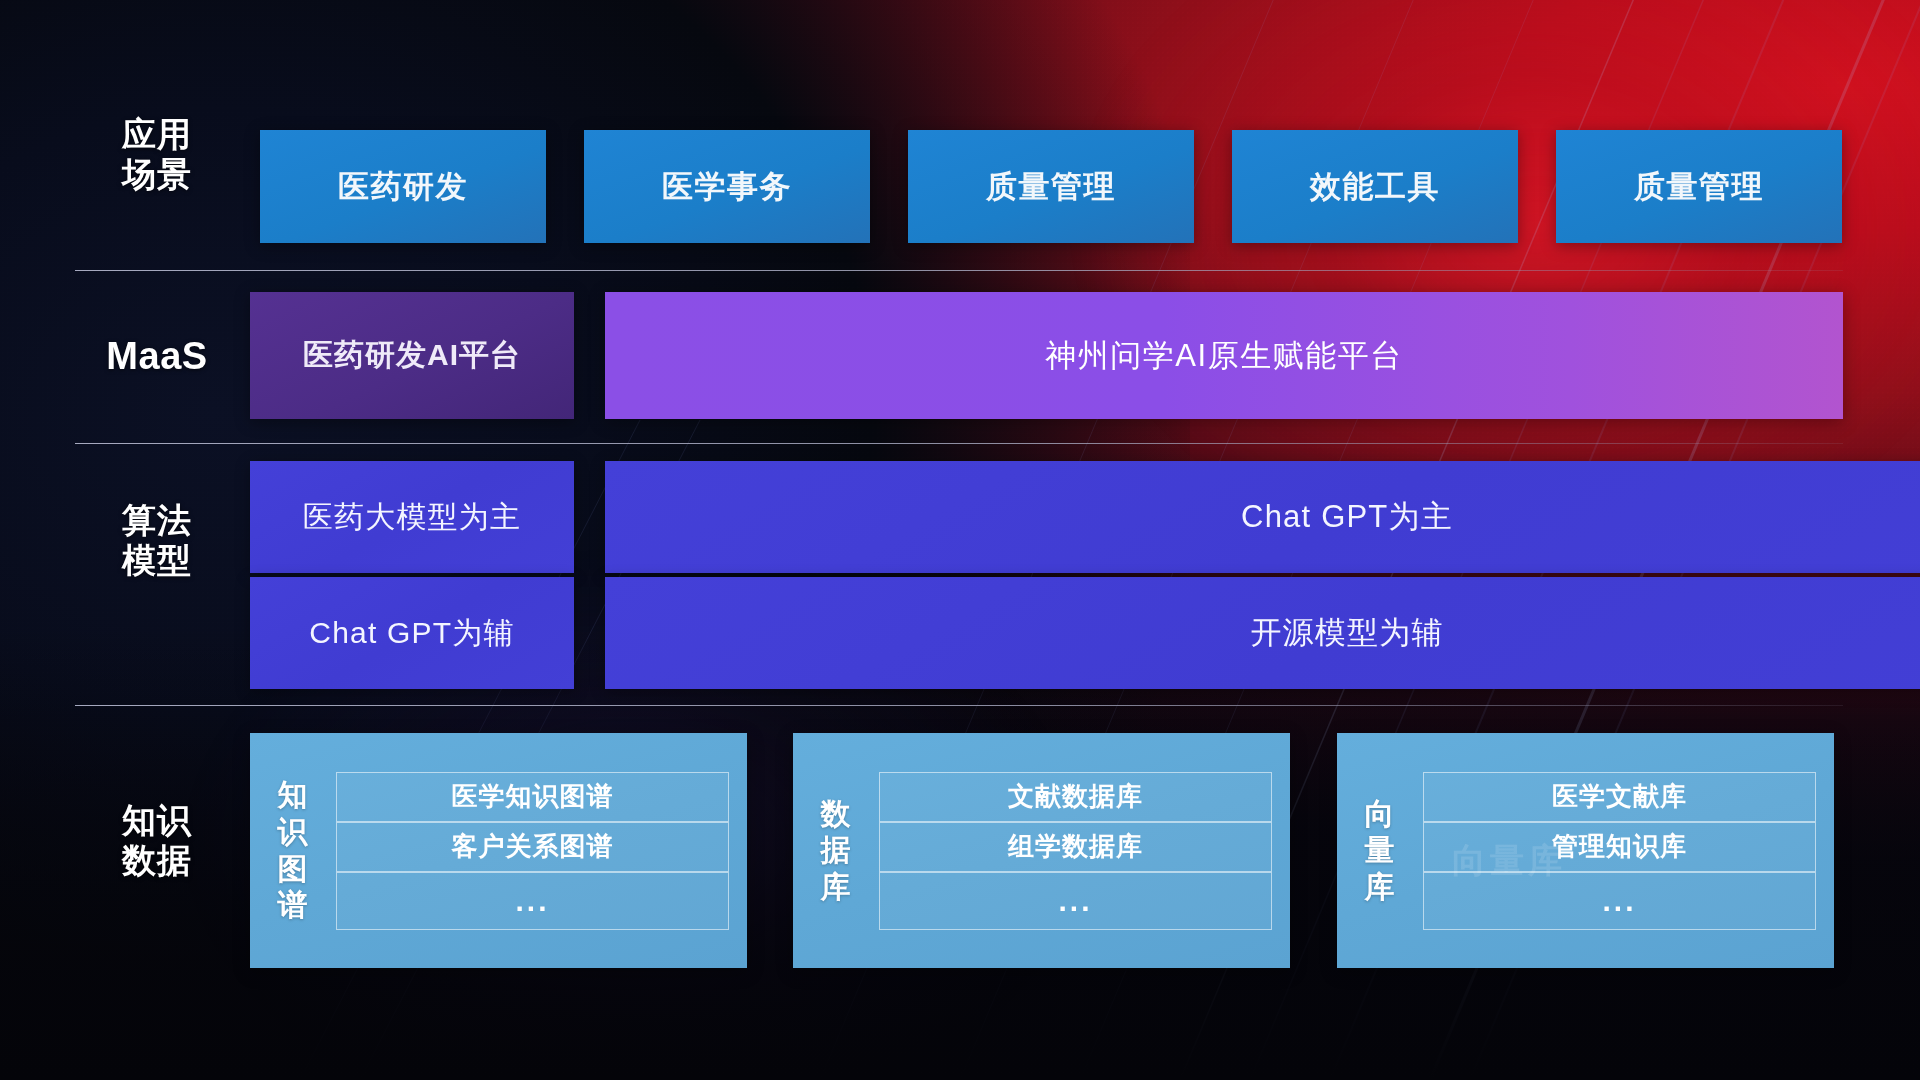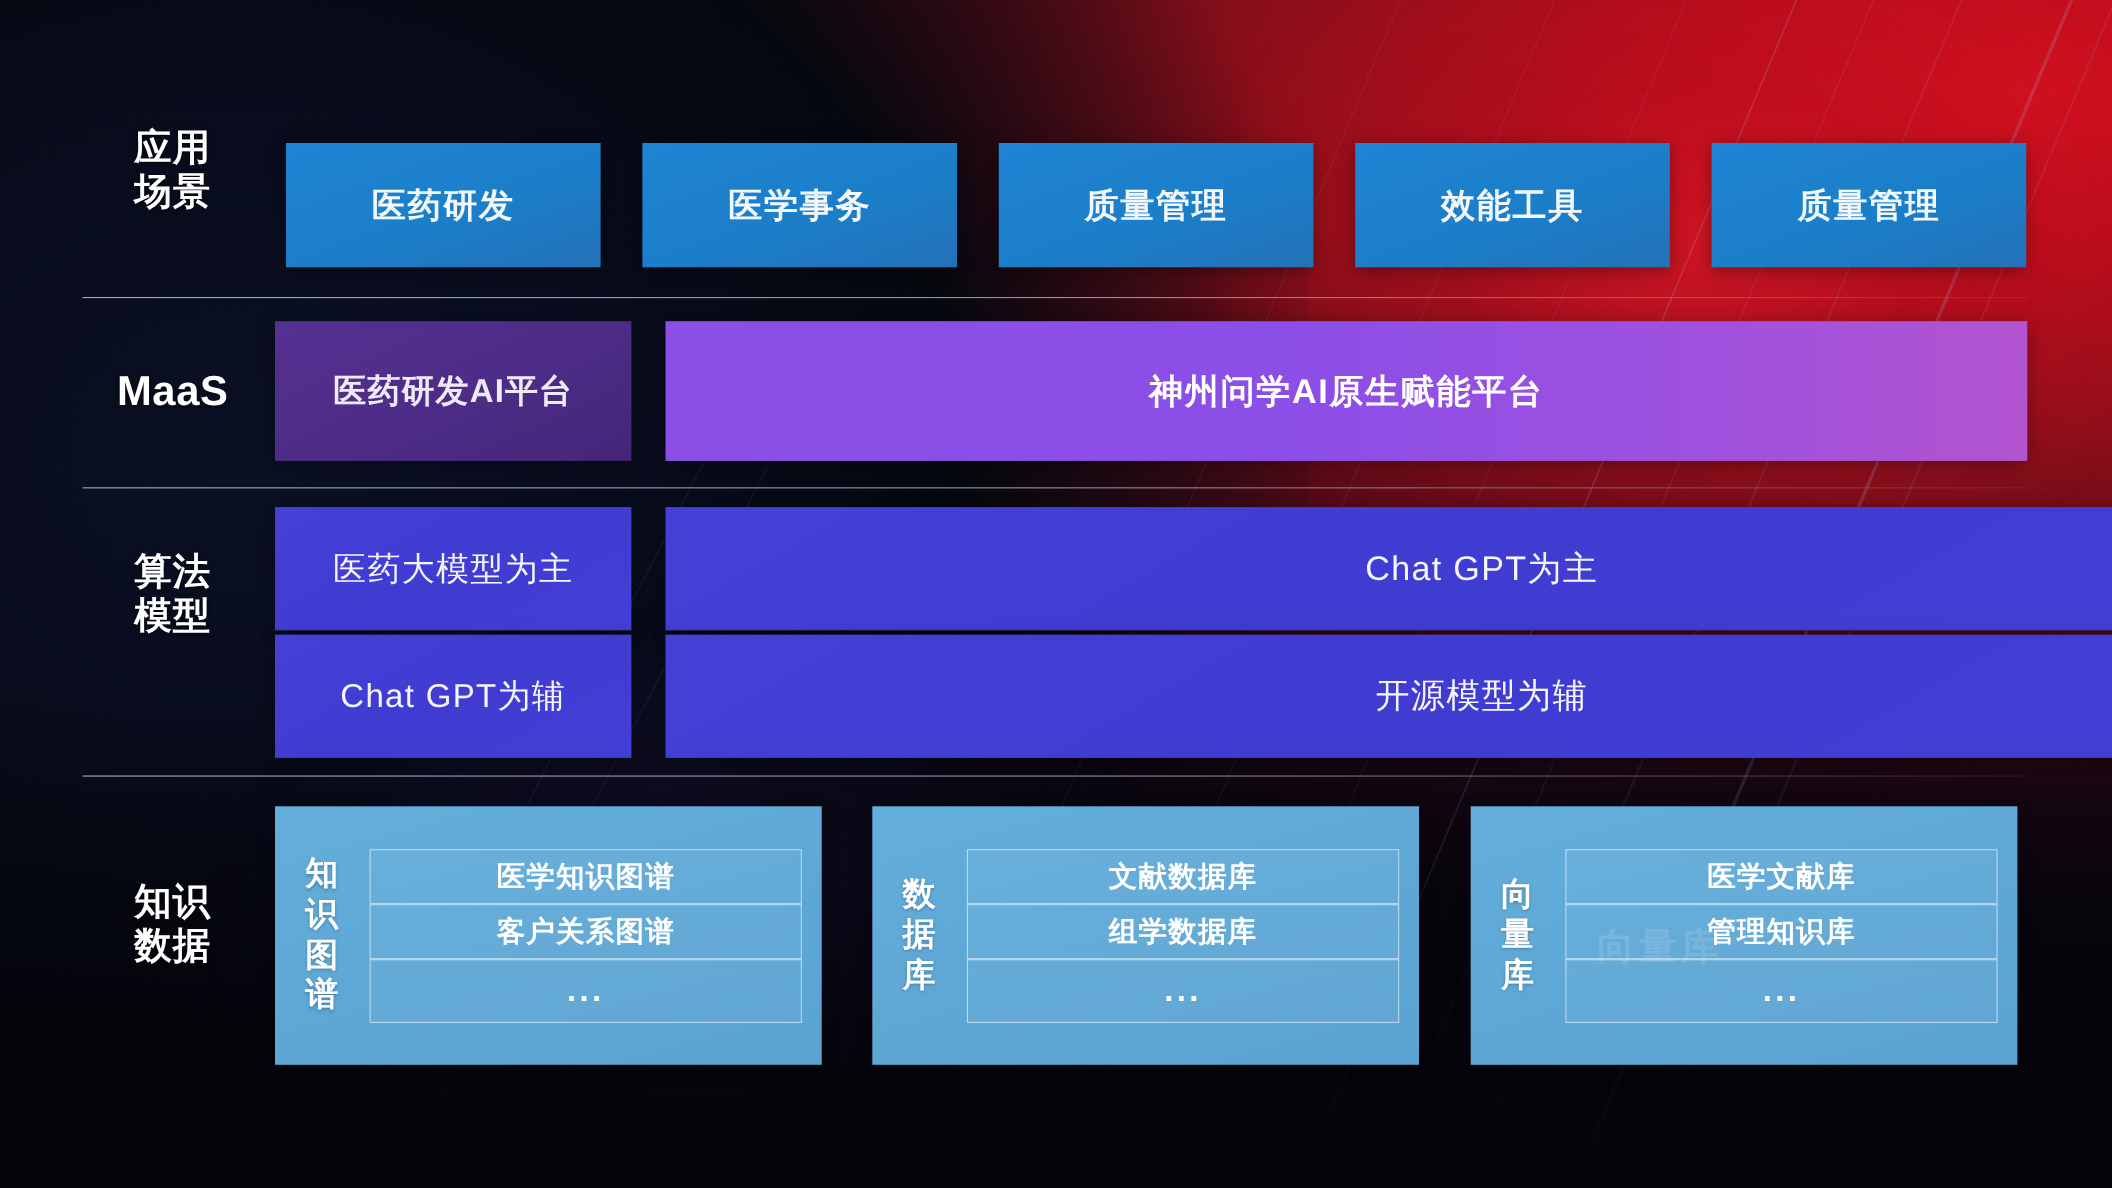--- a/index.html
+++ b/index.html
@@ -146,21 +146,21 @@
     left: 605px;
     top: 292px;
     width: 1238px;
     height: 127px;
     background: linear-gradient(90deg, #8b4fe6 0%, #8b4ee7 45%, #a051dd 78%, #b254cf 100%);
     display: flex;
     align-items: center;
     justify-content: center;
     color: #ffffff;
     font-size: 31px;
-    font-weight: bold;
+    font-weight: normal;
     letter-spacing: 1.5px;
     box-shadow: 0 3px 16px rgba(0,0,0,.32);
   }
 
   
   .algo-box {
     position: absolute;
     background: linear-gradient(150deg, #4440d8 0%, #403cd2 50%, #433fd6 100%);
     display: flex;
     align-items: center;

